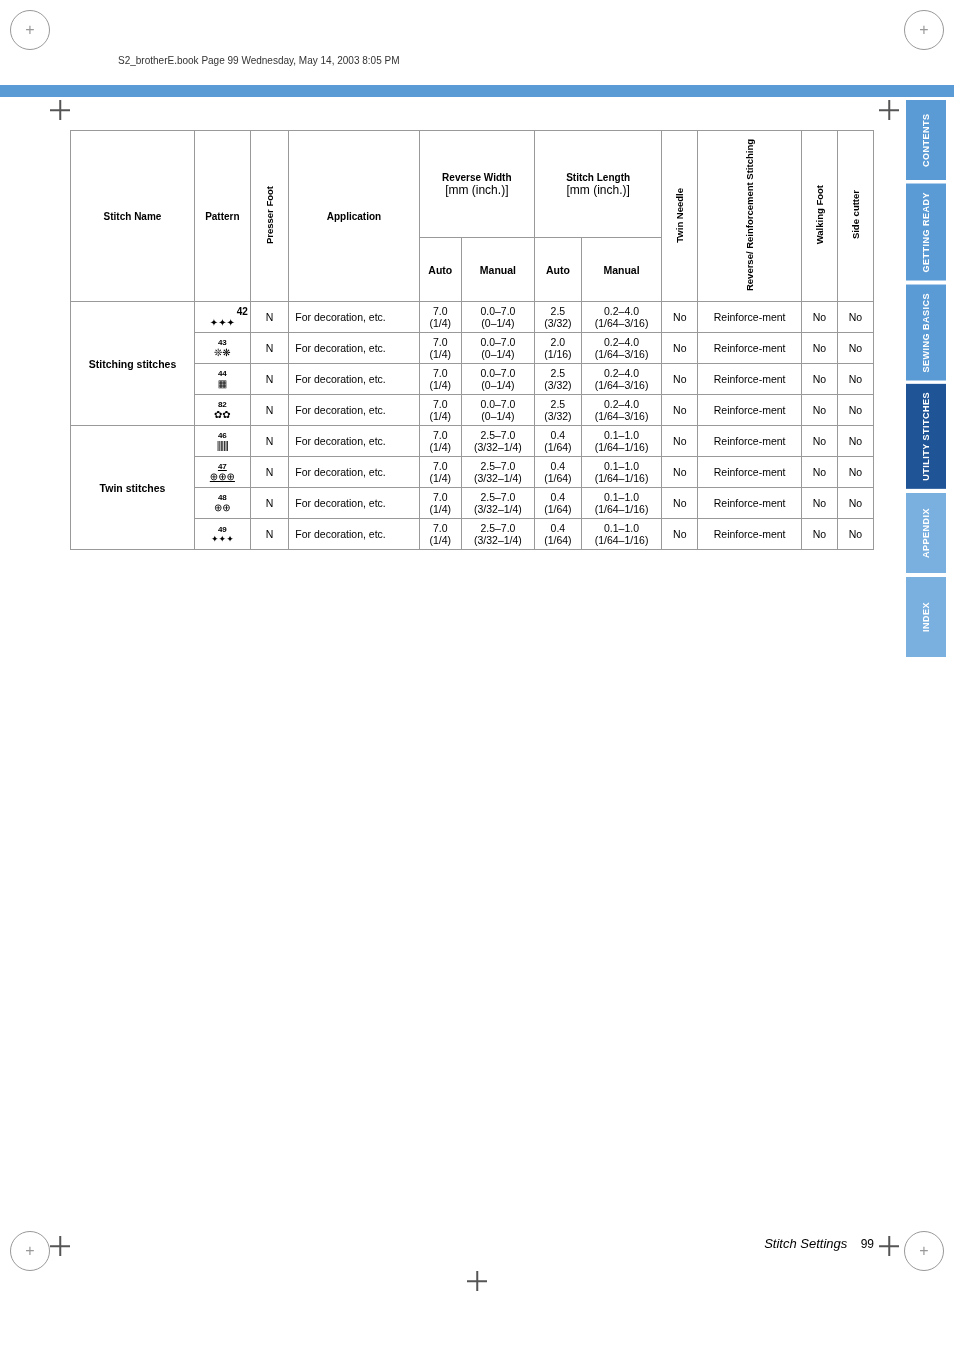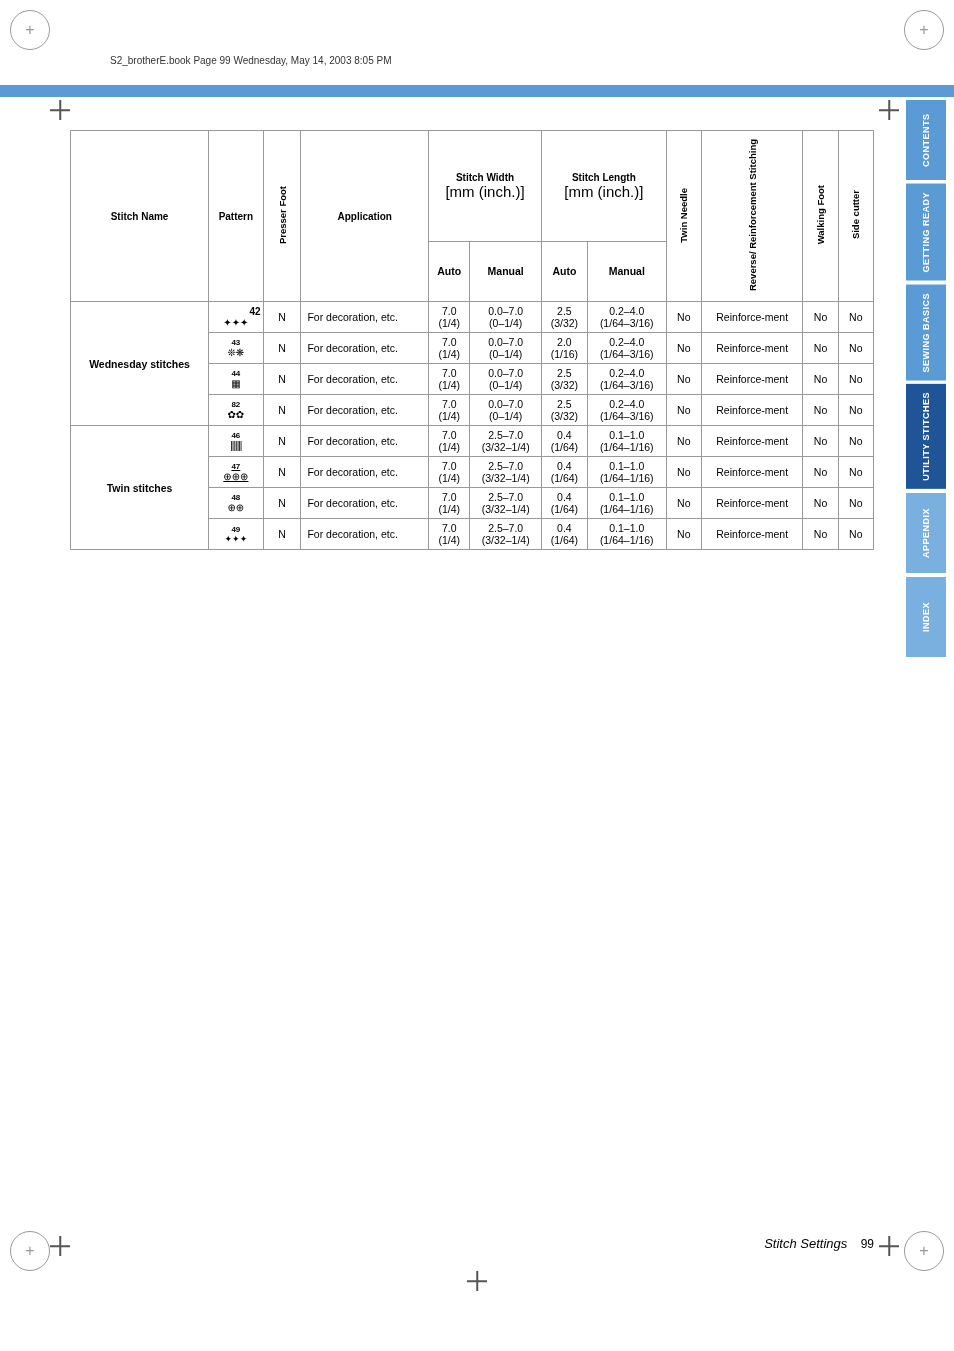--- a/index.html
+++ b/index.html
@@ -42,21 +42,21 @@
       left: 0;
       right: 0;
       height: 12px;
       background: #5b9bd5;
     }
 
     
     .filepath {
       position: absolute;
       top: 55px;
-      left: 110px;
+      left: 118px;
       font-size: 10px;
       color: #333;
     }
 
     
     .sidebar {
       position: absolute;
       top: 100px;
       right: 0;
       width: 48px;
@@ -129,21 +129,21 @@
       font-size: 9.5px;
       font-weight: bold;
       padding: 6px 2px;
     }
     .merged-header {
       font-weight: bold;
       font-size: 10px;
       padding: 3px;
     }
     .sub-header {
-      font-size: 15px;
+      font-size: 12px;
       font-weight: normal;
     }
 
     
     .page-footer {
       position: absolute;
       bottom: 100px;
       left: 4px;
       right: 60px;
       text-align: right;
@@ -231,21 +231,21 @@
         <th rowspan="3" style="min-width:40px;">
           <span>Pattern</span>
         </th>
         <th rowspan="3" style="min-width:30px; padding:2px;">
           <span class="rotated-header">Presser Foot</span>
         </th>
         <th rowspan="3" style="min-width:100px;">
           <span>Application</span>
         </th>
         <th colspan="2" class="merged-header">
-          <div>Stitch Width</div>
+          <div>Reverse Width</div>
           <div class="sub-header">[mm (inch.)]</div>
         </th>
         <th colspan="2" class="merged-header">
           <div>Stitch Length</div>
           <div class="sub-header">[mm (inch.)]</div>
         </th>
         <th rowspan="3" style="min-width:28px; padding:2px;">
           <span class="rotated-header">Twin Needle</span>
         </th>
         <th rowspan="3" style="min-width:38px; padding:2px;">
@@ -260,21 +260,21 @@
       </tr>
       <tr>
         <th>Auto</th>
         <th>Manual</th>
         <th>Auto</th>
         <th>Manual</th>
       </tr>
     </thead>
     <tbody id="table-body">
     <tr>
-          <td rowspan="4" class="category-label">Wednesday stitches</td>
+          <td rowspan="4" class="category-label">Stitching stitches</td>
           <td style="font-size: 9px; padding: 2px;"><span style="font-size:10px;font-weight:bold;display:block;text-align:right;">42</span><span style="font-size:10px;">✦✦✦</span></td>
           <td>N</td>
           <td style="text-align: left; padding-left: 6px;">For decoration, etc.</td>
           <td>7.0<br>(1/4)</td>
           <td>0.0–7.0<br>(0–1/4)</td>
           <td>2.5<br>(3/32)</td>
           <td>0.2–4.0<br>(1/64–3/16)</td>
           <td>No</td>
           <td>Reinforce-ment</td>
           <td>No</td>

